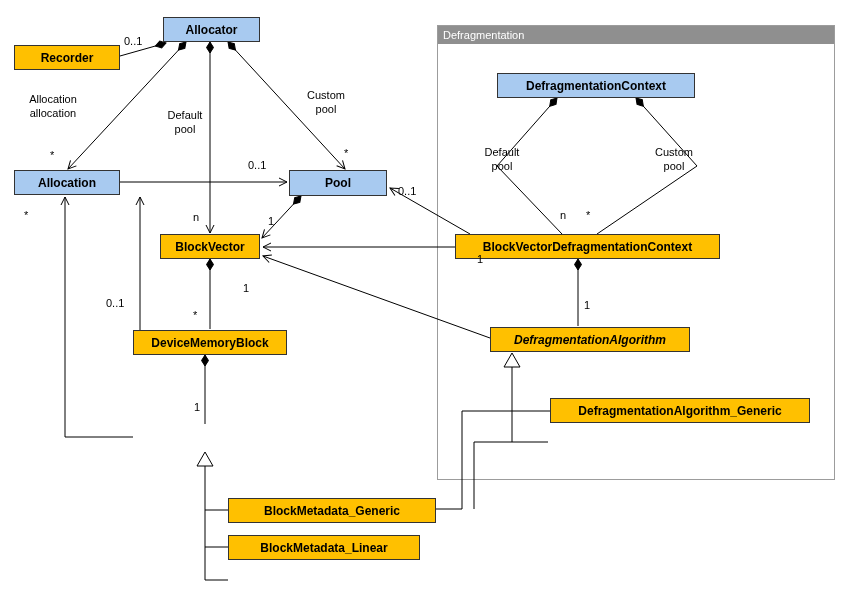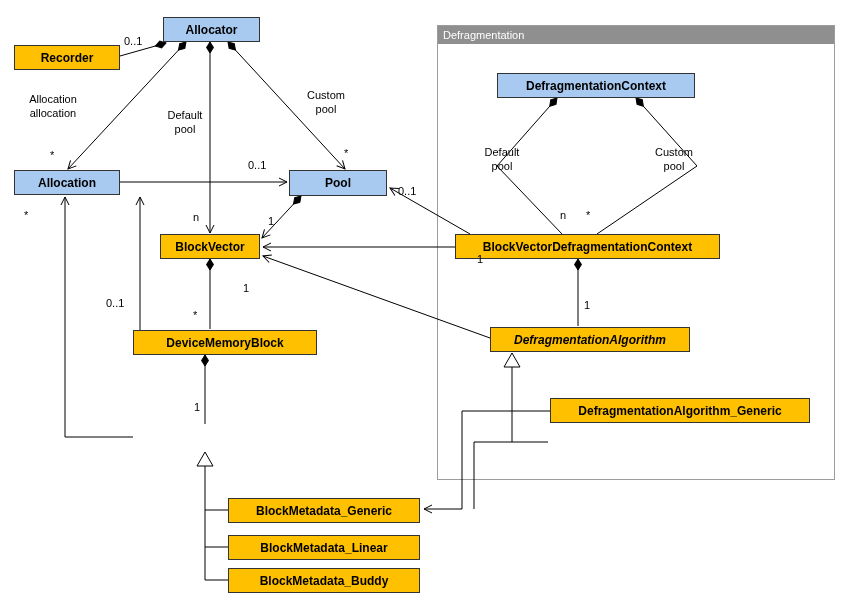--- a/index.html
+++ b/index.html
@@ -105,28 +105,27 @@
 
     <polygon points="512,353 504,367 520,367" fill="#fff" stroke="#000" stroke-width="1"></polygon>
     <polygon points="205,452 197,466 213,466" fill="#fff" stroke="#000" stroke-width="1"></polygon>
   </svg>
 
   <div class="node yellow" style="left:14px;top:45px;width:106px;height:25px">Recorder</div>
   <div class="node blue" style="left:163px;top:17px;width:97px;height:25px">Allocator</div>
   <div class="node blue" style="left:14px;top:170px;width:106px;height:25px">Allocation</div>
   <div class="node blue" style="left:289px;top:170px;width:98px;height:26px">Pool</div>
   <div class="node yellow" style="left:160px;top:234px;width:100px;height:25px">BlockVector</div>
-  <div class="node yellow" style="left:133px;top:330px;width:184px;height:25px">DeviceMemoryBlock</div>
+  <div class="node yellow" style="left:133px;top:330px;width:154px;height:25px">DeviceMemoryBlock</div>
   <div class="node yellow" style="left:455px;top:234px;width:265px;height:25px">BlockVectorDefragmentationContext</div>
   <div class="node blue" style="left:497px;top:73px;width:198px;height:25px">DefragmentationContext</div>
   <div class="node yellow abstract" style="left:490px;top:327px;width:200px;height:25px">DefragmentationAlgorithm</div>
   <div class="node yellow" style="left:550px;top:398px;width:260px;height:25px">DefragmentationAlgorithm_Generic</div>
-  <div class="node yellow" style="left:228px;top:498px;width:192px;height:25px">BlockMetadata_Generic</div>
+  <div class="node yellow" style="left:228px;top:498px;width:208px;height:25px">BlockMetadata_Generic</div>
   <div class="node yellow" style="left:228px;top:535px;width:192px;height:25px">BlockMetadata_Linear</div>
-  <div class="node yellow" style="left:228px;top:568px;width:192px;height:25px">BlockMetadata_Buddy</div>
 
   <span class="elabel" style="left:124px;top:34px">0..1</span>
   <span class="elabel ml" style="left:22px;top:92px;width:62px">Allocation
 allocation</span>
   <span class="elabel" style="left:50px;top:148px">*</span>
   <span class="elabel ml" style="left:163px;top:108px;width:44px">Default
 pool</span>
   <span class="elabel" style="left:193px;top:210px">n</span>
   <span class="elabel ml" style="left:302px;top:88px;width:48px">Custom
 pool</span>

